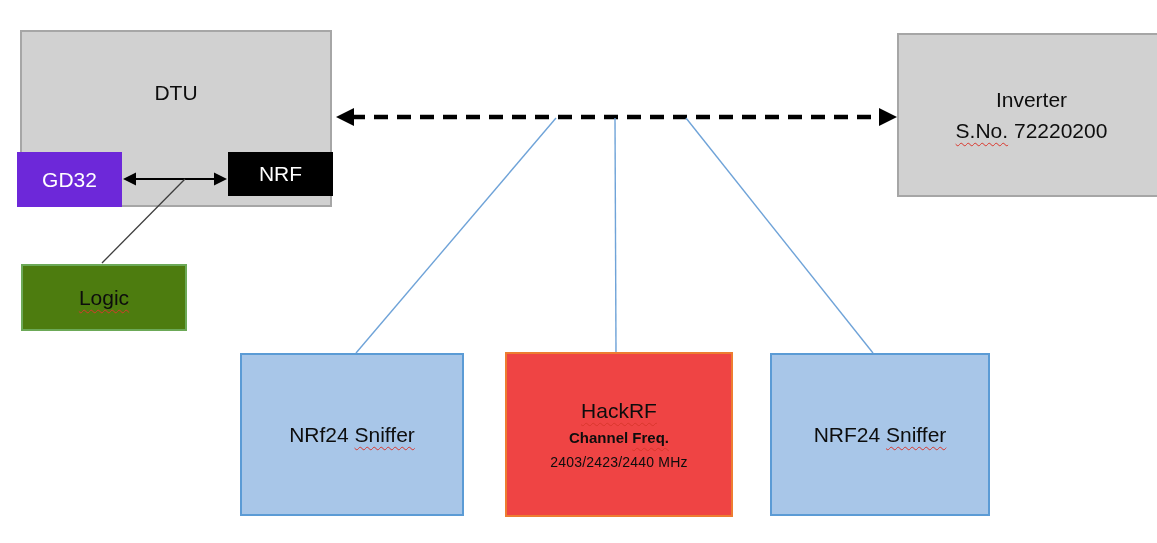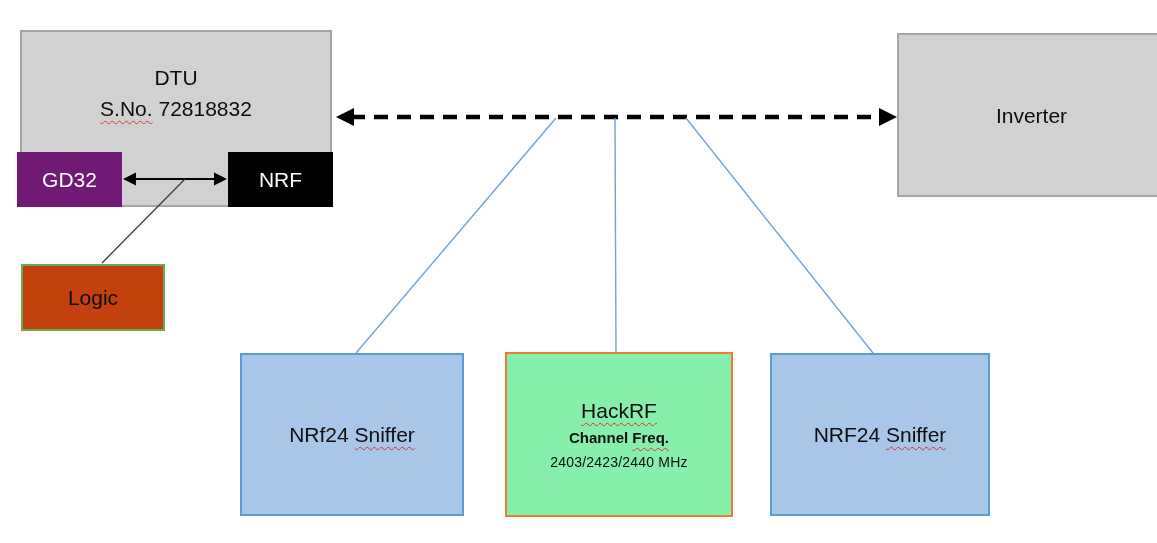--- a/index.html
+++ b/index.html
@@ -32,44 +32,44 @@
 </style>
 </head>
 <body>
 
 <div id="canvas">
 
   <div class="boxlayer">
 
     <div class="node" style="left: 20px; top: 30px; width: 312px; height: 177px; padding-bottom: 52px; background: rgb(209, 209, 209); border-color: rgb(166, 166, 166);">
       <div class="line"><span>DTU</span></div>
-      <div class="line"><span class="sq">S.No.</span><span> 72818832</span></div>
     </div>
 
-    <div class="chip" style="left: 17px; top: 152px; width: 105px; height: 55px; background: #701a75; color: rgb(255, 255, 255);">
+    <div class="chip" style="left: 17px; top: 152px; width: 105px; height: 55px; background: #6d28d9; color: rgb(255, 255, 255);">
       <span>GD32</span>
     </div>
 
-    <div class="chip" style="left: 228px; top: 152px; width: 105px; height: 55px; background: rgb(0, 0, 0); color: rgb(255, 255, 255);">
+    <div class="chip" style="left: 228px; top: 152px; width: 105px; height: 44px; background: rgb(0, 0, 0); color: rgb(255, 255, 255);">
       <span>NRF</span>
     </div>
 
-    <div class="node" style="left: 21px; top: 264px; width: 144px; height: 67px; background: #c2410c; border-color: rgb(108, 169, 87);">
+    <div class="node" style="left: 21px; top: 264px; width: 166px; height: 67px; background: #4d7c0f; border-color: rgb(108, 169, 87);">
       <div class="line"><span class="sq">Logic</span></div>
     </div>
 
     <div class="node" style="left: 897px; top: 33px; width: 269px; height: 164px; background: rgb(209, 209, 209); border-color: rgb(166, 166, 166);">
       <div class="line"><span>Inverter</span></div>
+      <div class="line"><span class="sq">S.No.</span><span> 72220200</span></div>
     </div>
 
     <div class="node" style="left: 240px; top: 353px; width: 224px; height: 163px; background: rgb(168, 198, 232); border-color: rgb(91, 155, 213);">
       <div class="line"><span>NRf24 </span><span class="sq">Sniffer</span></div>
     </div>
 
-    <div class="node" style="left: 505px; top: 352px; width: 228px; height: 165px; background: #86efac; border-color: rgb(237, 125, 49);">
+    <div class="node" style="left: 505px; top: 352px; width: 228px; height: 165px; background: #ef4444; border-color: rgb(237, 125, 49);">
       <div class="line"><span class="sq">HackRF</span></div>
       <div class="line small"><span>Channel </span><span class="sq">Freq.</span></div>
       <div class="line smallwide"><span>2403/2423/2440 MHz</span></div>
     </div>
 
     <div class="node" style="left: 770px; top: 353px; width: 220px; height: 163px; background: rgb(168, 198, 232); border-color: rgb(91, 155, 213);">
       <div class="line"><span>NRF24 </span><span class="sq">Sniffer</span></div>
     </div>
   </div>
 

